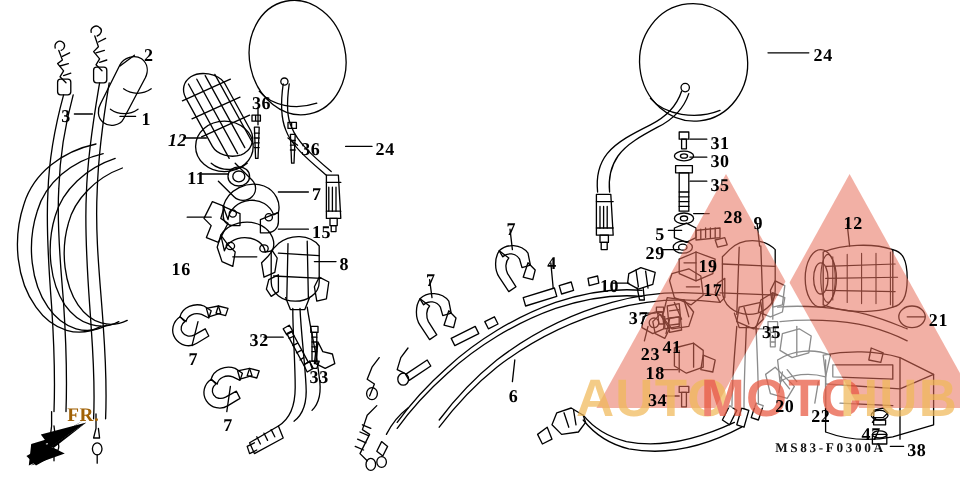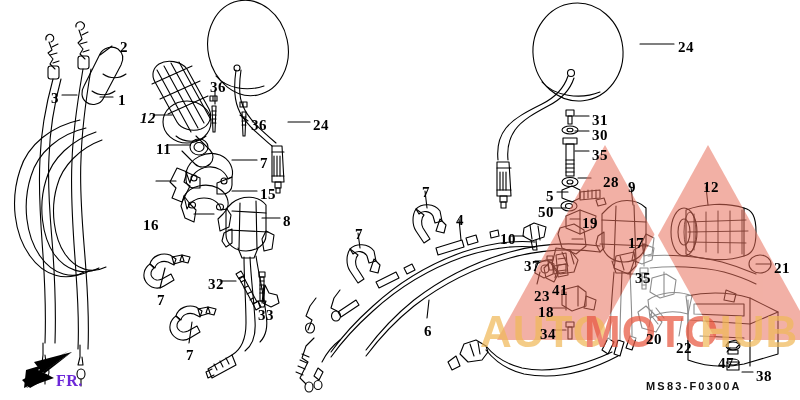--- a/index.html
+++ b/index.html
@@ -5,24 +5,24 @@
 <style>
   html,body{margin:0;padding:0;background:#ffffff;}
   body{width:800px;height:400px;overflow:hidden;
        font-family:"Liberation Serif",serif;}
   #stage{position:relative;width:800px;height:400px;background:#fff;}
   #art{position:absolute;left:0;top:0;width:800px;height:400px;}
   #wm{position:absolute;left:0;top:0;width:800px;height:400px;pointer-events:none;}
   .lbl{position:absolute;font-family:"Liberation Serif",serif;font-weight:bold;
        color:#000;font-size:15px;line-height:1;white-space:nowrap;
        letter-spacing:.5px;}
-  #fr{position:absolute;left:56px;top:372px;font-size:16px;font-weight:bold;
-      font-family:"Liberation Serif",serif;color:#6d28d9;letter-spacing:.5px;}
-  #code{position:absolute;left:646px;top:380px;font-size:11px;font-weight:bold;
-      font-family:Liberation Sans, sans-serif;color:#111;letter-spacing:2.2px;}
+  #fr{position:absolute;left:56px;top:338px;font-size:16px;font-weight:bold;
+      font-family:"Liberation Serif",serif;color:#a16207;letter-spacing:.5px;}
+  #code{position:absolute;left:646px;top:368px;font-size:11px;font-weight:bold;
+      font-family:Liberation Serif, serif;color:#111;letter-spacing:2.2px;}
 </style>
 </head>
 <body>
 
 <div id="stage">
 
   <svg id="art" viewBox="0 0 800 400">
     <g fill="none" stroke="#000" stroke-width="1.1" stroke-linecap="round" stroke-linejoin="round">
 
       <path d="M46 40 c-1,-4 3,-7 6,-5 c3,2 2,6 -1,7"></path>
@@ -393,27 +393,27 @@
       <div class="lbl" style="left: 422px; top: 185px;">7</div>
       <div class="lbl" style="left: 456px; top: 213px;">4</div>
       <div class="lbl" style="left: 424px; top: 324px;">6</div>
       <div class="lbl" style="left: 500px; top: 232px; text-align: center;">10</div>
       <div class="lbl" style="left: 524px; top: 259px;">37</div>
       <div class="lbl" style="left: 534px; top: 289px;">23</div>
       <div class="lbl" style="left: 552px; top: 283px;">41</div>
       <div class="lbl" style="left: 538px; top: 305px;">18</div>
       <div class="lbl" style="left: 540px; top: 327px;">34</div>
       <div class="lbl" style="left: 546px; top: 189px;">5</div>
-      <div class="lbl" style="left: 538px; top: 205px;">50</div>
+      <div class="lbl" style="left: 538px; top: 205px;">29</div>
       <div class="lbl" style="left: 603px; top: 175px; text-align: right;">28</div>
       <div class="lbl" style="left: 592px; top: 148px;">35</div>
       <div class="lbl" style="left: 592px; top: 128px;">30</div>
       <div class="lbl" style="left: 592px; top: 113px;">31</div>
       <div class="lbl" style="left: 582px; top: 216px;">19</div>
-      <div class="lbl" style="left: 586px; top: 236px; margin-left: 42px;">17</div>
+      <div class="lbl" style="left: 586px; top: 236px;">17</div>
       <div class="lbl" style="left: 628px; top: 180px;">9</div>
       <div class="lbl" style="left: 703px; top: 180px;">12</div>
       <div class="lbl" style="left: 774px; top: 261px;">21</div>
       <div class="lbl" style="left: 635px; top: 271px;">35</div>
       <div class="lbl" style="left: 646px; top: 332px;">20</div>
       <div class="lbl" style="left: 676px; top: 341px;">22</div>
       <div class="lbl" style="left: 678px; top: 40px;">24</div>
       <div class="lbl" style="left: 718px; top: 356px;">47</div>
       <div class="lbl" style="left: 756px; top: 369px;">38</div>
     </div>

